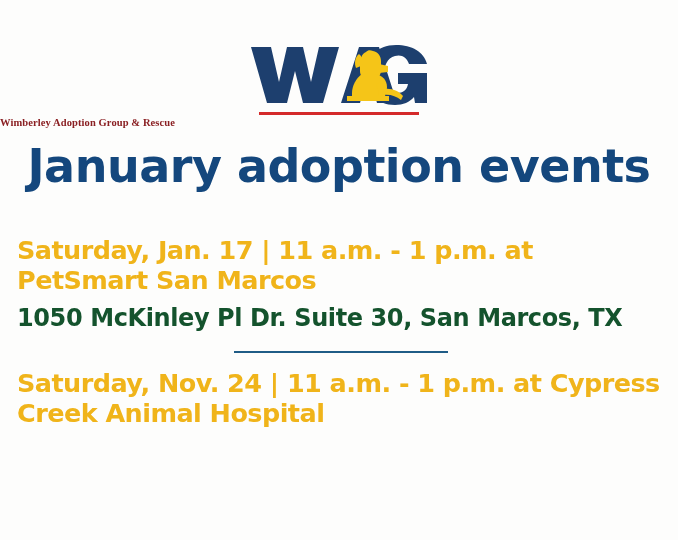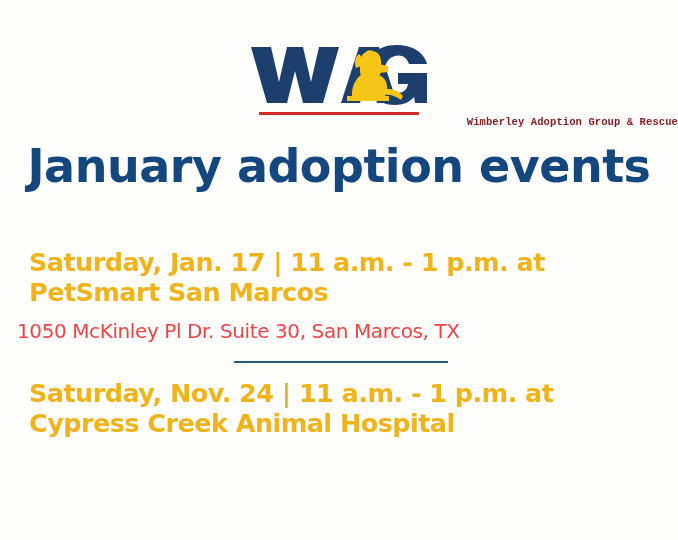--- a/index.html
+++ b/index.html
@@ -38,26 +38,26 @@
   }
   .logo-mark svg { display: block; }
 
   .logo-rule {
     width: 160px;
     height: 3px;
     background: #d42a2a;
     margin: 2px auto 2px auto;
   }
   .logo-tagline {
-    font-family: Liberation Mono, monospace;
+    font-family: Liberation Serif, serif;
     font-size: 10.5px;
     font-weight: 600;
     letter-spacing: 0.1px;
     color: #8a1f22;
-    text-align: right;
+    text-align: left;
     line-height: 1.1;
   }
 
   
   .headline {
     position: absolute;
     left: 0;
     top: 139px;
     width: 678px;
     text-align: center;
@@ -77,27 +77,27 @@
     width: 648px;
   }
 
   .event-title {
     font-family: "DejaVu Sans", sans-serif;
     font-size: 25.5px;
     font-weight: 700;
     color: #f0b41a;
     line-height: 1.16;
     letter-spacing: -0.55px;
-    margin: 12px;
+    margin: 0;
   }
   .event-address {
     font-family: "DejaVu Sans", sans-serif;
-    font-size: 20px;
-    font-weight: 400;
-    color: #ef4444;
+    font-size: 24px;
+    font-weight: 700;
+    color: #14532d;
     letter-spacing: -0.4px;
     line-height: 1.2;
     margin: 9px 0 0 0;
   }
 
   .divider-wrap {
     width: 648px;
     margin: 18px 0 16px 0;
     display: flex;
     justify-content: center;

